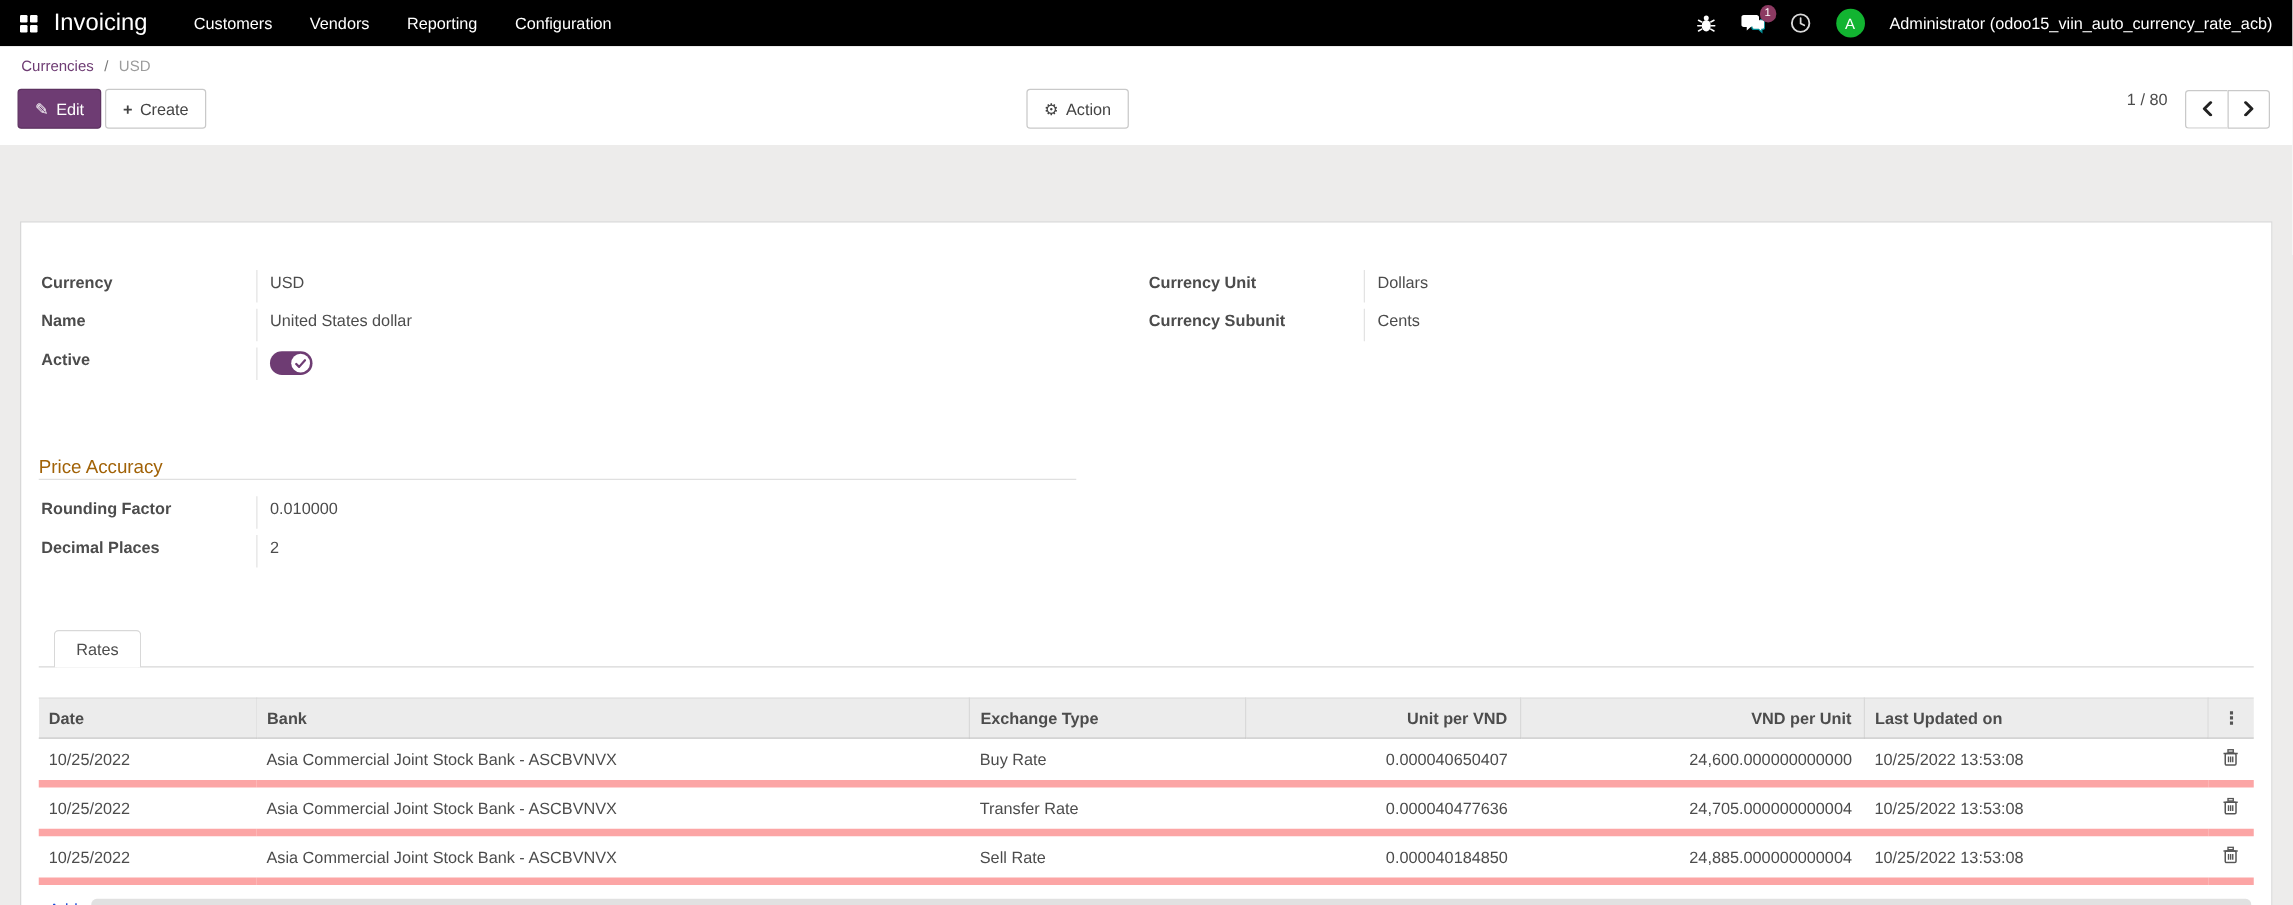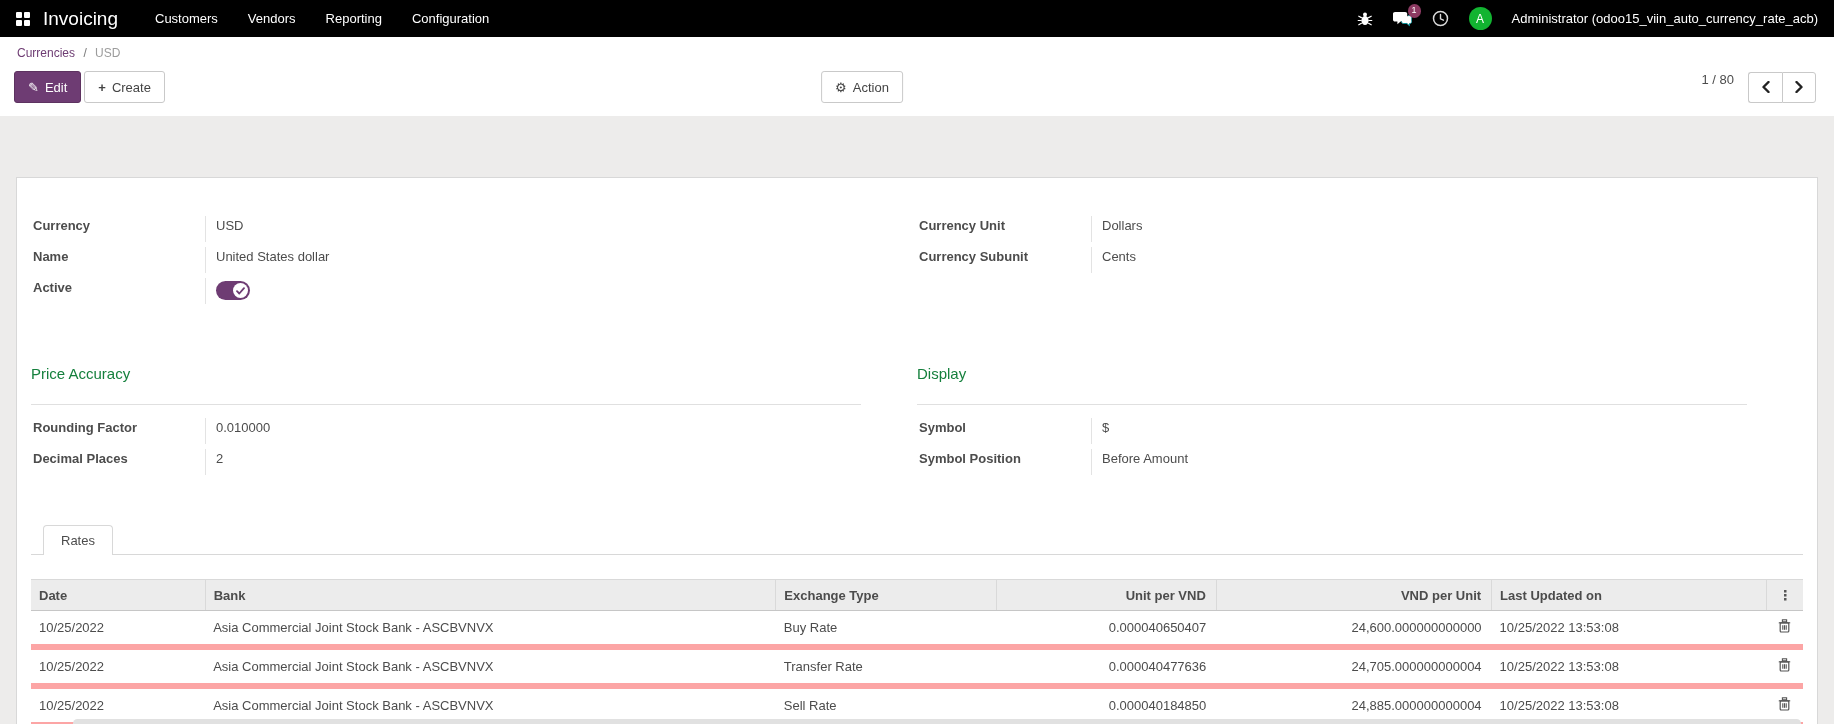--- a/index.html
+++ b/index.html
@@ -77,21 +77,21 @@
   .toggle {
     width:34px; height:19px; background:#6e3c73; border-radius:10px; position:relative;
     display:inline-block; cursor:pointer; margin-top:1px;
   }
   .toggle .knob {
     position:absolute; top:2px; right:2px; width:15px; height:15px; border-radius:50%;
     background:#fff; display:flex; align-items:center; justify-content:center;
   }
   .sections-grid { display:grid; grid-template-columns:1fr 1fr; margin-top:56px; }
   .section-title {
-    color:#15803d; font-size:15px; padding-bottom:22px; border-bottom:1px solid #e0e0e0; margin-bottom:13px;
+    color:#a16207; font-size:15px; padding-bottom:1px; border-bottom:1px solid #e0e0e0; margin-bottom:13px;
   }
 
   
   .notebook { margin-top:44px; }
   .tabs { display:flex; border-bottom:1px solid #d8d8d8; padding-left:12px; }
   .tab {
     background:#fff; border:1px solid #d8d8d8; border-bottom:none; border-radius:4px 4px 0 0;
     padding:7px 17px; font-size:13px; color:#4c4c4c; cursor:pointer; position:relative; top:1px;
   }
 
@@ -253,31 +253,20 @@
       <div class="sections-grid">
         <div class="fgroup">
           <div class="section-title">Price Accuracy</div>
           <div class="frow">
             <div class="flabel">Rounding Factor</div>
             <div class="fvalue">0.010000</div>
           </div>
           <div class="frow">
             <div class="flabel">Decimal Places</div>
             <div class="fvalue">2</div>
-          </div>
-        </div>
-        <div class="fgroup">
-          <div class="section-title">Display</div>
-          <div class="frow">
-            <div class="flabel">Symbol</div>
-            <div class="fvalue">$</div>
-          </div>
-          <div class="frow">
-            <div class="flabel">Symbol Position</div>
-            <div class="fvalue">Before Amount</div>
           </div>
         </div>
       </div>
 
       <div class="notebook">
         <div class="tabs">
           <div class="tab">Rates</div>
         </div>
 
         <table class="rates">

